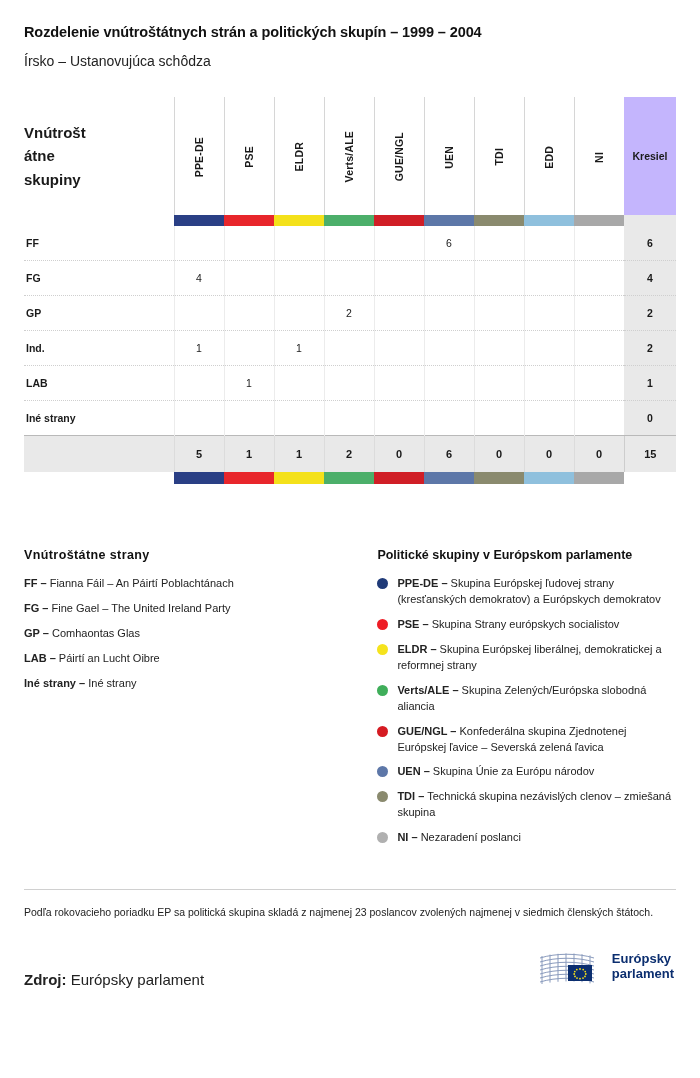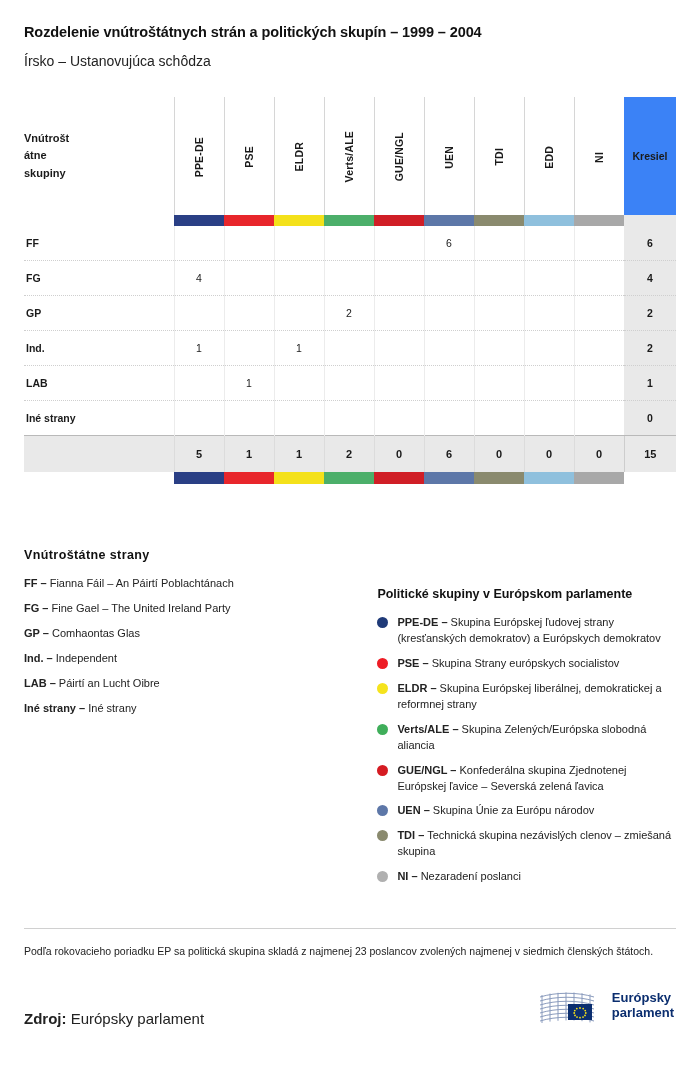--- a/index.html
+++ b/index.html
@@ -69,27 +69,27 @@
     font-weight: bold;
     letter-spacing: 0.2px;
     display: inline-block;
     padding-bottom: 6px;
     white-space: nowrap;
     color: #1a1a1a;
   }
   .hdr-left {
     vertical-align: bottom;
     padding: 0 0 8px 0;
-    font-size: 11px;
+    font-size: 15px;
     font-weight: bold;
     line-height: 1.55;
     color: #1a1a1a;
   }
   .hdr-seats {
-    background: #3b82f6;
+    background: #c4b5fd;
     vertical-align: bottom;
     text-align: center;
     font-size: 10.5px;
     font-weight: bold;
     padding-bottom: 8px;
   }
   
   .bar {
     height: 11px;
   }
@@ -130,21 +130,21 @@
   tr.total td.seats { border-left: 1px solid #cdcdcd; }
   .bar-bottom { height: 12px; }
 
   
   .legend {
     margin-top: 64px;
     display: flex;
     gap: 0px;
   }
   .legend-left { width: 355px; }
-  .legend-right { width: 300px; margin-top: 39px; }
+  .legend-right { width: 300px; }
   .legend-h {
     font-size: 12.5px;
     font-weight: bold;
     letter-spacing: 0.4px;
     margin-bottom: 14px;
     color: #111;
   }
   .legend-h.right { letter-spacing: 0; }
   .nat-item {
     font-size: 11px;
@@ -378,21 +378,20 @@
     </table>
   </div>
 
   <div class="legend">
     <div class="legend-left">
       <div class="legend-h">Vnútroštátne strany</div>
       <div id="nat-list">
           <div class="nat-item"><b>FF –</b> <span>Fianna Fáil – An Páirtí Poblachtánach</span></div>
           <div class="nat-item"><b>FG –</b> <span>Fine Gael – The United Ireland Party</span></div>
           <div class="nat-item"><b>GP –</b> <span>Comhaontas Glas</span></div>
-          <div class="nat-item"><b>Ind. –</b> <span>Independent</span></div>
           <div class="nat-item"><b>LAB –</b> <span>Páirtí an Lucht Oibre</span></div>
           <div class="nat-item"><b>Iné strany –</b> <span>Iné strany</span></div>
         </div>
     </div>
     <div class="legend-right">
       <div class="legend-h right">Politické skupiny v Európskom parlamente</div>
       <div id="grp-list">
           <div class="grp-item">
             <span class="dot" style="background:#1f3a78"></span>
             <span><b>PPE-DE –</b> <span>Skupina Európskej ľudovej strany (kresťanských demokratov) a Európskych demokratov</span></span>

